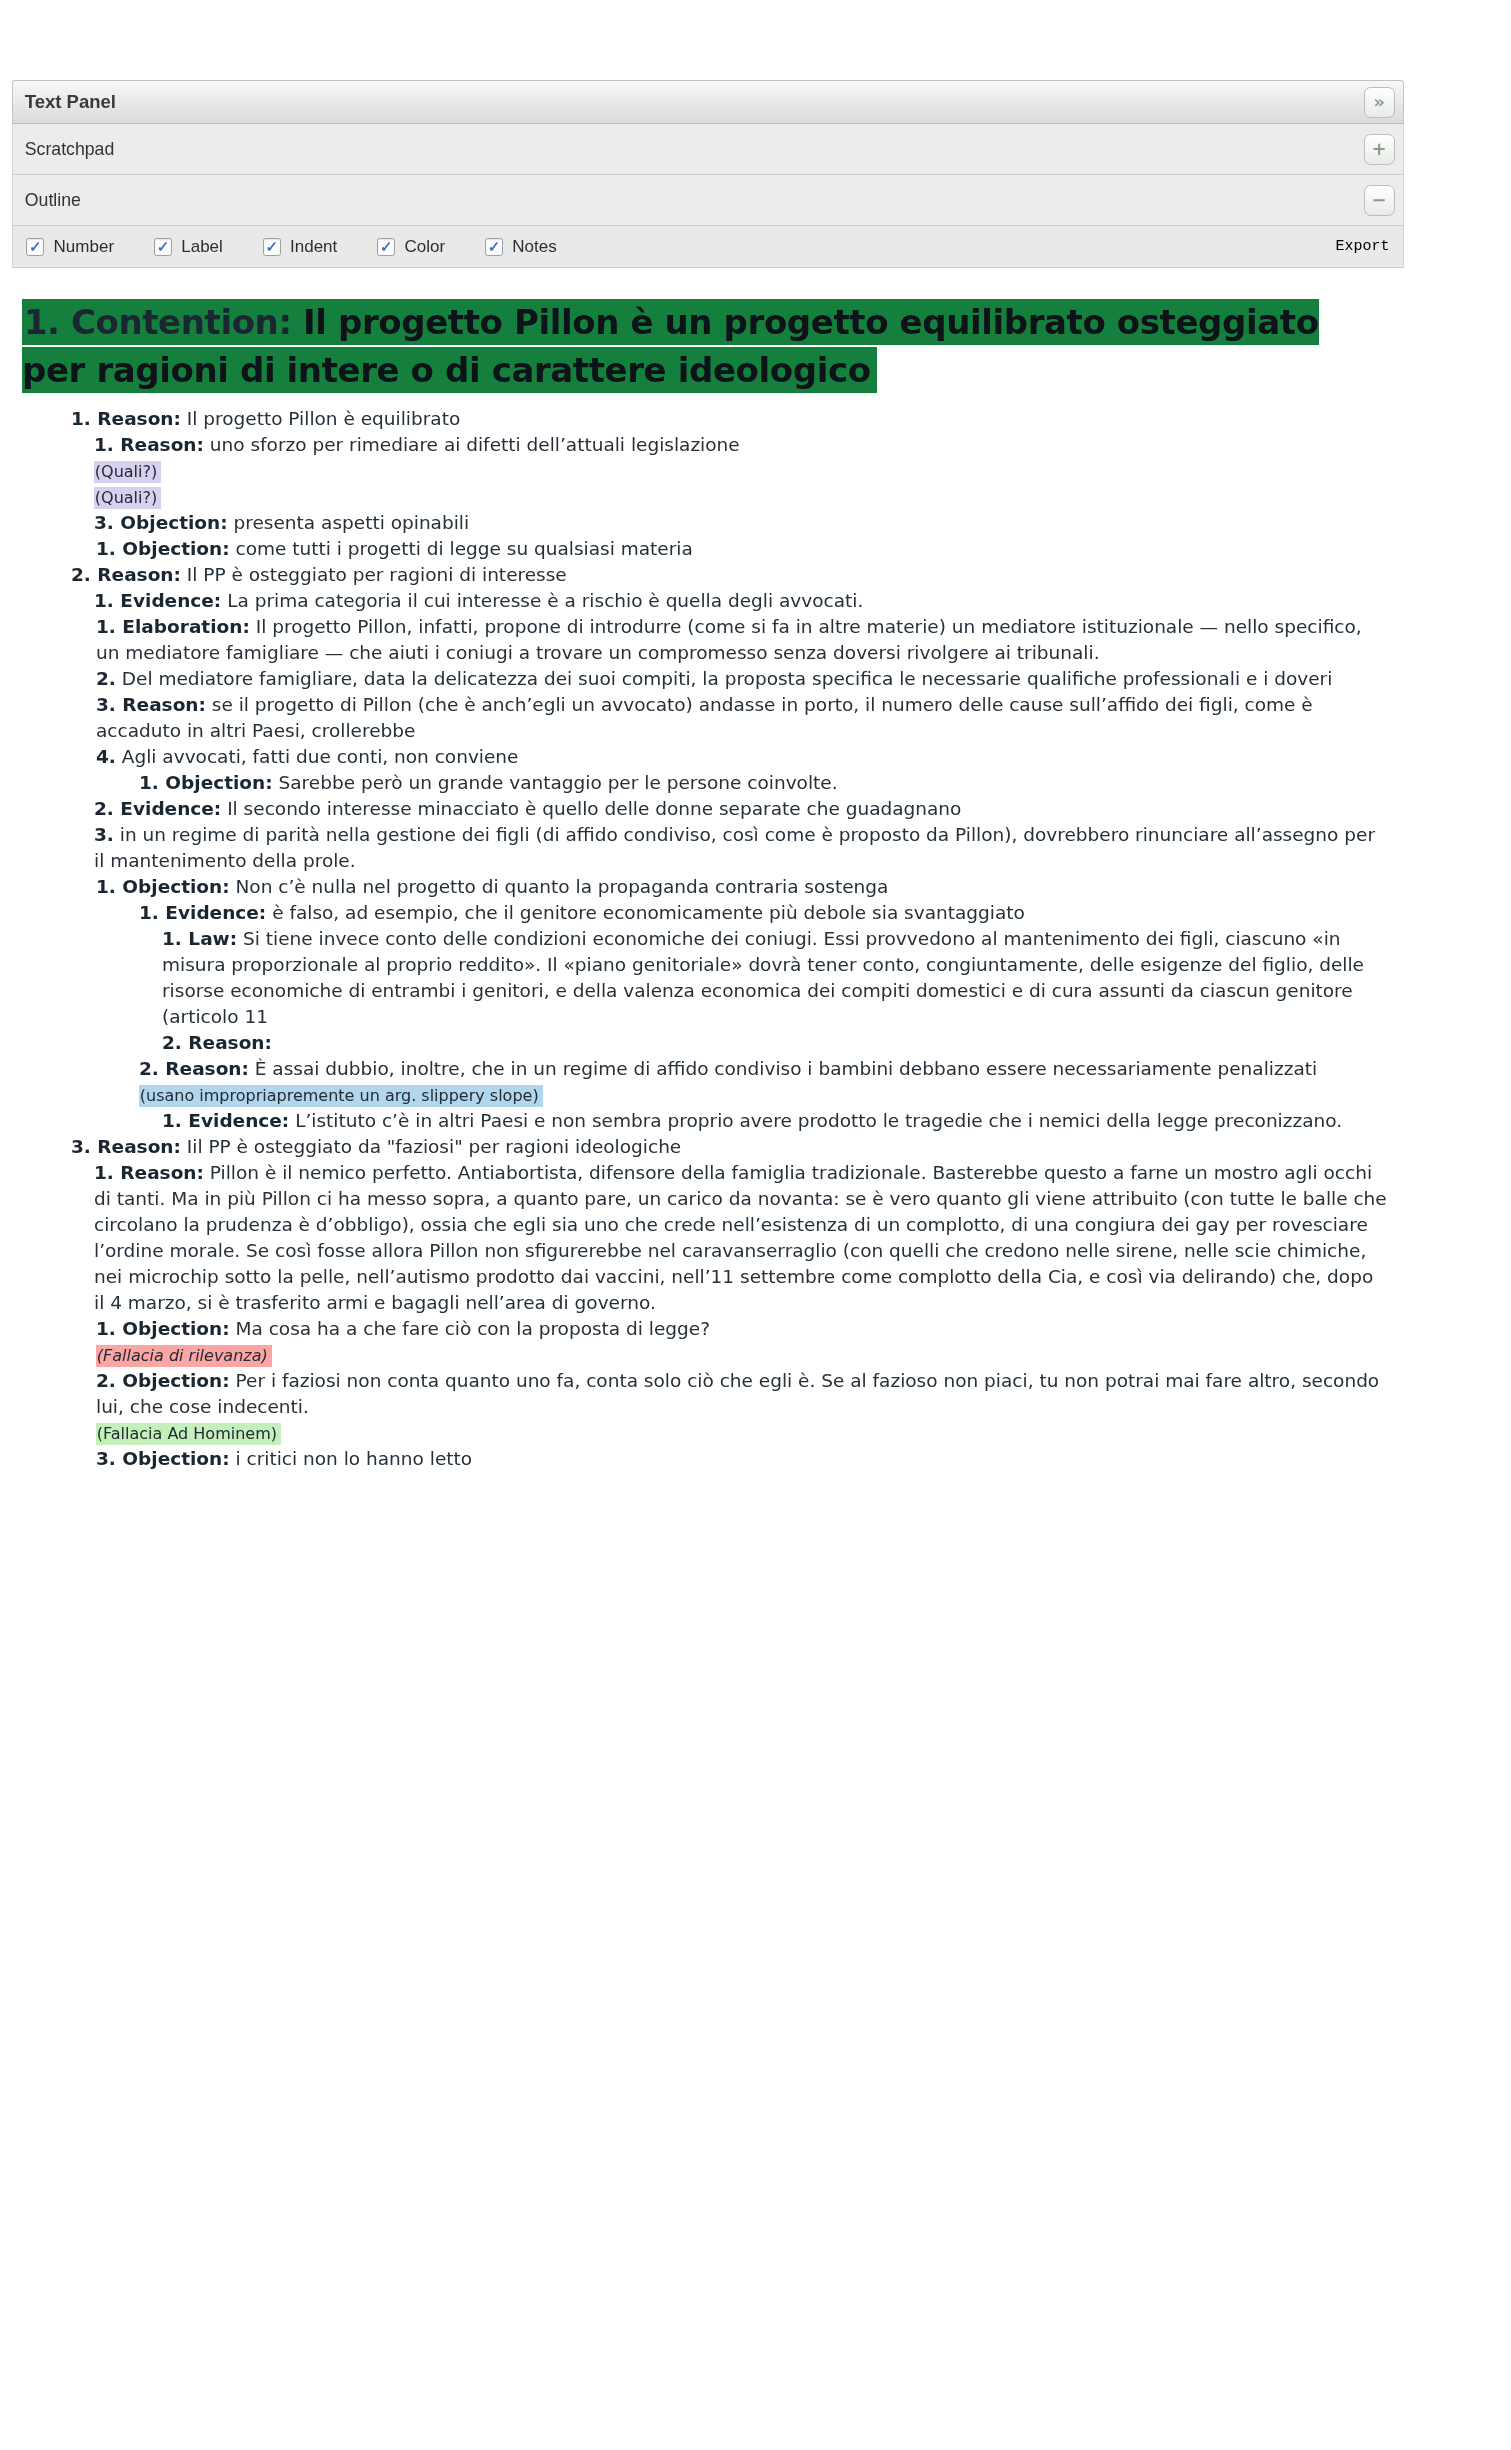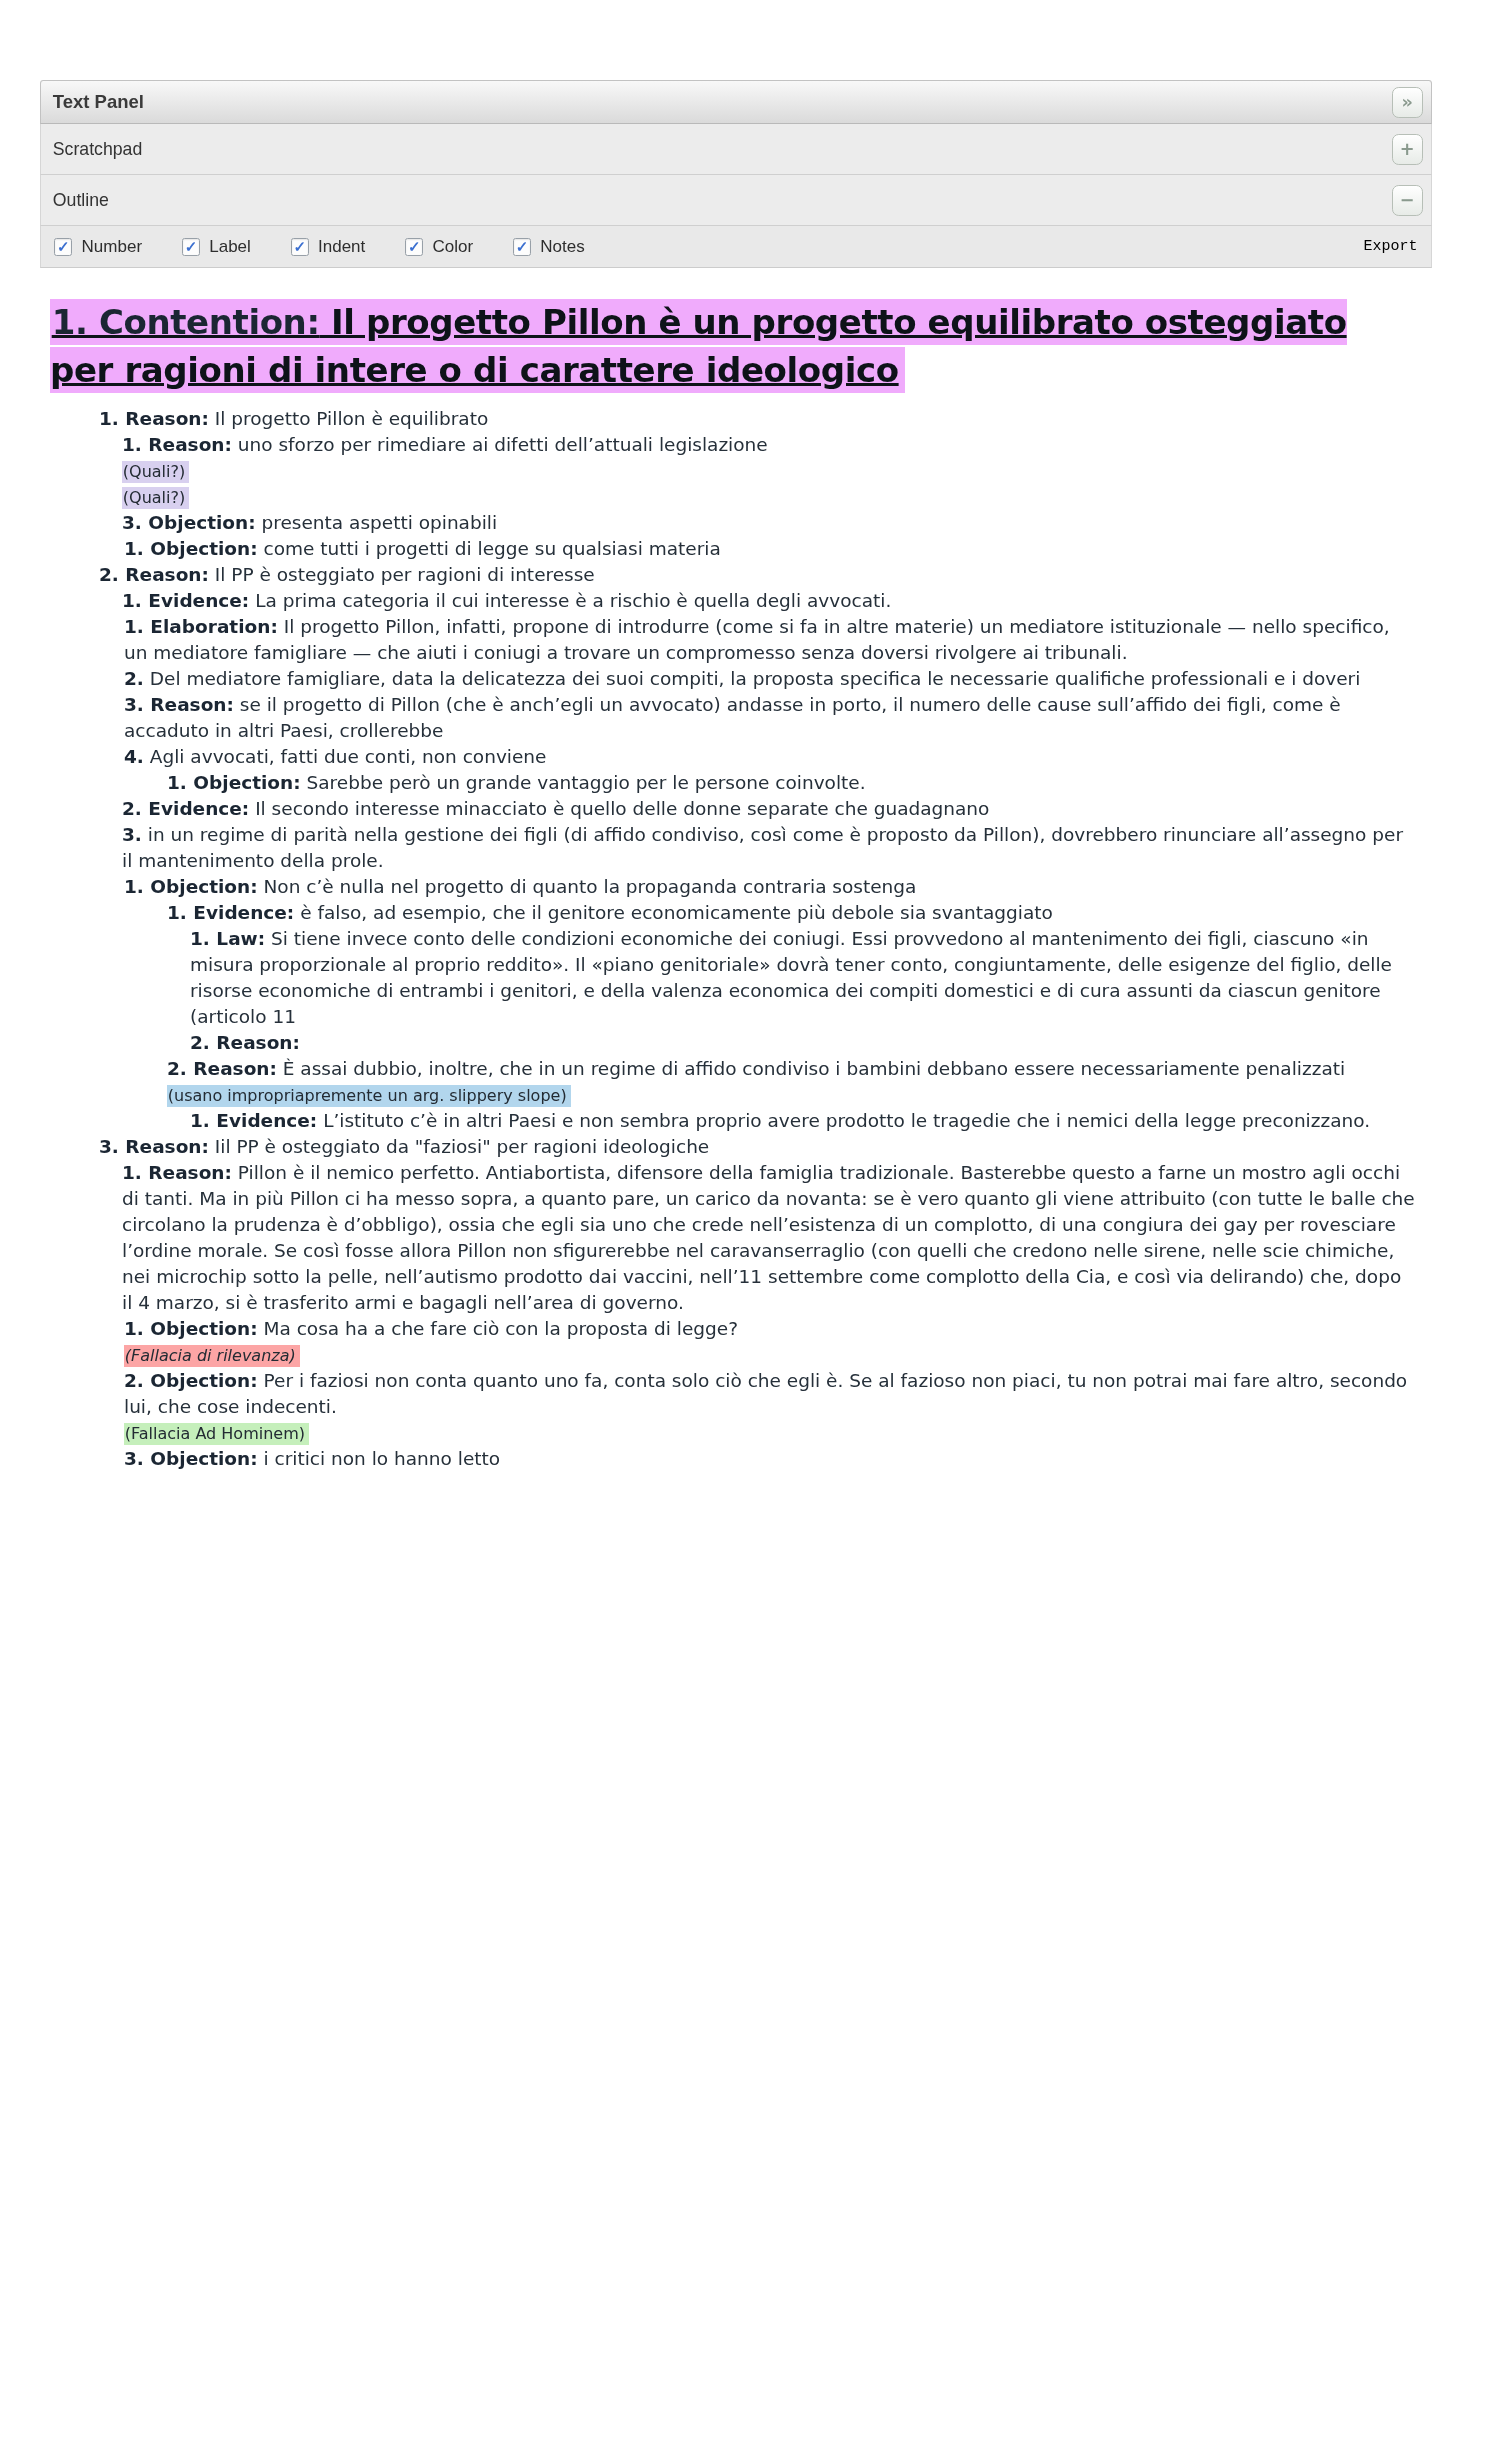--- a/index.html
+++ b/index.html
@@ -1,17 +1,17 @@
 <!DOCTYPE html>
 <html style="font-size:13.4px"><head>
 <meta charset="utf-8">
 <style>
   html,body{margin:0;padding:0;background:#ffffff;}
   body{width:1511px;height:2450px;position:relative;font-family:"DejaVu Sans",sans-serif;-webkit-font-smoothing:antialiased;}
-  .panel{position:absolute;left:40px;top:80px;width:1392px;}
+  .panel{position:absolute;left:12px;top:80px;width:1392px;}
   .panel-header{height:44px;background:linear-gradient(#f8f8f8,#dadada);border:0.8px solid #c2c2c2;border-bottom:0.8px solid #b9b9b9;border-radius:3.4px 3.4px 0 0;display:flex;align-items:center;justify-content:space-between;padding:0 8.4px 0 11.8px;box-sizing:border-box;}
   .panel-title{font-family:"Liberation Sans",sans-serif;font-weight:bold;font-size:18.5px;color:#3a3a3a;}
   .hbtn{width:31px;height:31px;border:0.8px solid #b7bfb7;border-radius:6.7px;background:linear-gradient(#ffffff,#e7ebe7);color:#8a9a8e;font-size:17.7px;font-weight:bold;display:flex;align-items:center;justify-content:center;cursor:pointer;font-family:"DejaVu Sans",sans-serif;padding:0;}
   .section-row{height:51px;background:#ececec;border-left:0.8px solid #d6d6d6;border-right:0.8px solid #d6d6d6;border-bottom:0.8px solid #cfcfcf;display:flex;align-items:center;justify-content:space-between;padding:0 8.4px 0 11.8px;box-sizing:border-box;}
   .section-label{font-family:"Liberation Sans",sans-serif;font-size:17.7px;color:#333333;}
   .options-row{height:42px;background:#e9e9e9;border-left:0.8px solid #d6d6d6;border-right:0.8px solid #d6d6d6;border-bottom:0.8px solid #cccccc;display:flex;align-items:center;padding:0 13.4px;box-sizing:border-box;gap:40px;}
   .opt{display:flex;align-items:center;gap:9.2px;font-family:"Liberation Sans",sans-serif;font-size:17px;color:#2e2e2e;cursor:pointer;}
   .cb{width:16px;height:16px;background:#fdfdfd;border:0.8px solid #98a0a8;border-radius:2.5px;color:#3b6fd0;font-size:15px;font-weight:bold;line-height:15px;text-align:center;box-shadow:inset 0 0.8px 1.7px rgba(0,0,0,.12);}
   .export{margin-left:auto;font-family:Liberation Mono, monospace;font-size:15px;color:#000000;cursor:pointer;}
   .content{padding:29px 15px 50px 0;}
@@ -71,21 +71,21 @@
         <span>Color</span>
       </span>
     <span class="opt">
         <span class="cb">✓</span>
         <span>Notes</span>
       </span>
     <span class="export">Export</span>
   </div>
 
   <div class="content">
-    <h1 class="otitle"><span class="hl" id="title-hl" style="background: #f0abfc; text-decoration: underline;"><span class="olabel">1. Contention:</span><span> Il progetto Pillon è un progetto equilibrato osteggiato per ragioni di intere o di carattere ideologico</span></span></h1>
+    <h1 class="otitle"><span class="hl" id="title-hl" style="background: #15803d;"><span class="olabel">1. Contention:</span><span> Il progetto Pillon è un progetto equilibrato osteggiato per ragioni di intere o di carattere ideologico</span></span></h1>
     <div id="outline-items">
         <div class="oitem lvl1"><span class="olabel">1. Reason:</span><span> Il progetto Pillon è equilibrato</span></div>
         <div class="oitem lvl2"><span class="olabel">1. Reason:</span><span> uno sforzo per rimediare ai difetti dell’attuali legislazione</span></div>
         <div class="onote lvl2"><span class="hl" style="background: rgb(216, 208, 239);">(Quali?)</span></div>
         <div class="onote lvl2"><span class="hl" style="background: rgb(216, 208, 239);">(Quali?)</span></div>
         <div class="oitem lvl2"><span class="olabel">3. Objection:</span><span> presenta aspetti opinabili</span></div>
         <div class="oitem lvl3"><span class="olabel">1. Objection:</span><span> come tutti i progetti di legge su qualsiasi materia</span></div>
         <div class="oitem lvl1"><span class="olabel">2. Reason:</span><span> Il PP è osteggiato per ragioni di interesse</span></div>
         <div class="oitem lvl2"><span class="olabel">1. Evidence:</span><span> La prima categoria il cui interesse è a rischio è quella degli avvocati.</span></div>
         <div class="oitem lvl3"><span class="olabel">1. Elaboration:</span><span> Il progetto Pillon, infatti, propone di introdurre (come si fa in altre materie) un mediatore istituzionale — nello specifico, un mediatore famigliare — che aiuti i coniugi a trovare un compromesso senza doversi rivolgere ai tribunali.</span></div>

